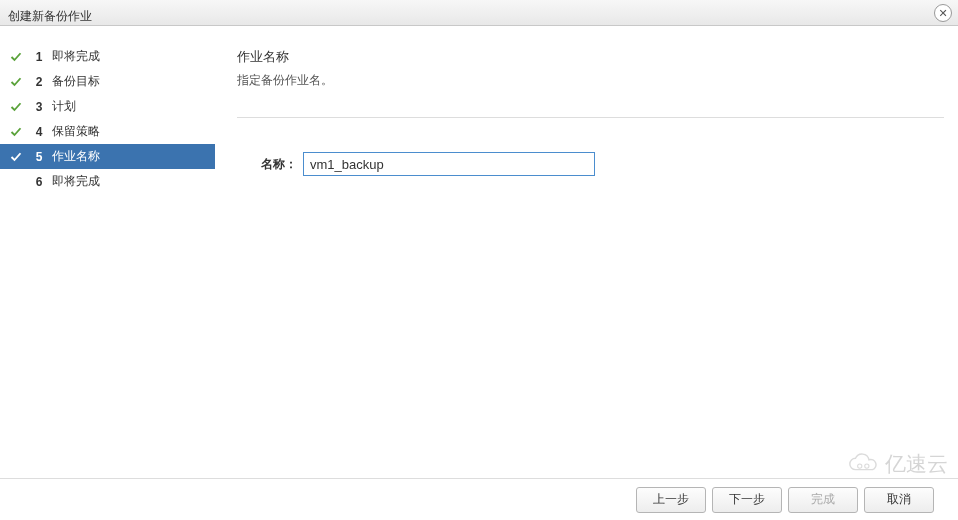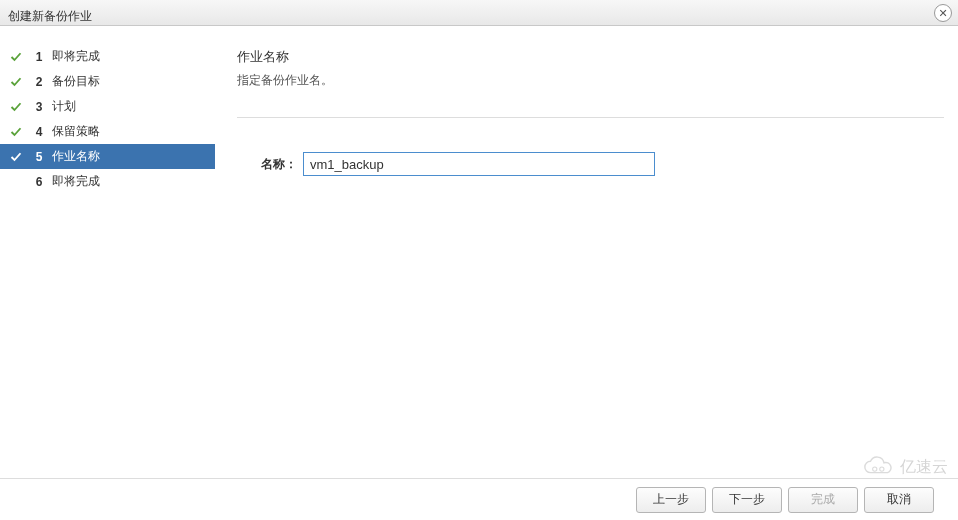--- a/index.html
+++ b/index.html
@@ -124,21 +124,21 @@
     .form-label {
       width: 60px;
       text-align: right;
       padding-top: 4px;
       font-size: 12px;
       color: #333;
       margin-right: 6px;
       font-weight: bold;
     }
     .form-input {
-      width: 352px;
+      width: 292px;
       height: 24px;
       border: 1px solid #4b8dce;
       padding: 2px 6px;
       font-size: 13px;
       font-family: inherit;
       color: #333;
       outline: none;
     }
     .form-help {
       margin-left: 24px;
@@ -177,21 +177,21 @@
     }
     .watermark {
       position: absolute;
       right: 10px;
       bottom: 42px;
       opacity: 0.35;
       display: flex;
       align-items: center;
       gap: 4px;
       color: #888;
-      font-size: 16px;
+      font-size: 21px;
       pointer-events: none;
     }
     .watermark svg {
       width: 34px;
       height: 22px;
     }
   </style>
 </head>
 <body>
 

